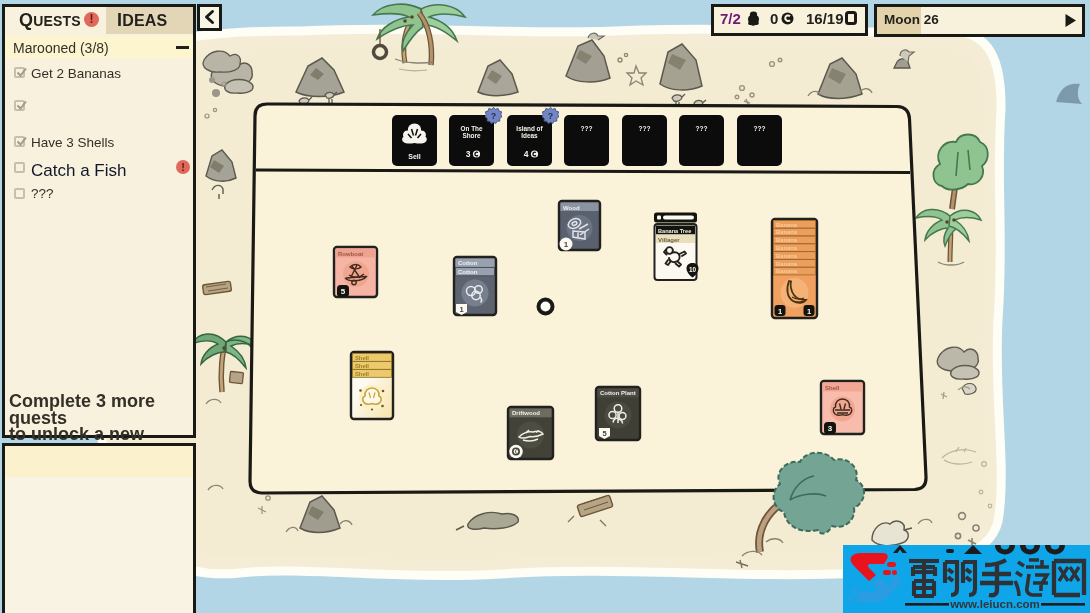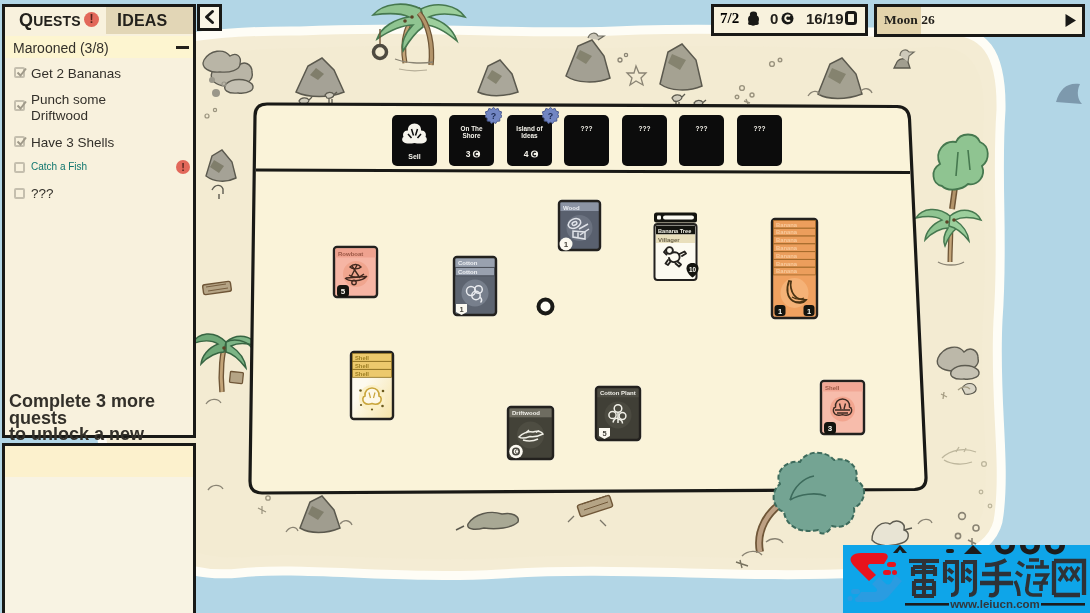--- a/index.html
+++ b/index.html
@@ -502,70 +502,69 @@
   <div class="abs" style="left:14px;top:67px;width:11px;height:11px;border:2px solid #c5bfae;border-radius:2px;box-sizing:border-box;"></div>
   <svg class="abs" style="left:15px;top:66px;" width="13" height="13" viewBox="0 0 13 13">
         <path d="M 2.5 6.5 L 5.5 9.5 L 11 2.5" fill="none" stroke="#a09a8a" stroke-width="2"></path>
       </svg>
   <div class="abs" style="left:31px;top:66px;font-size:13.5px;color:#33302a;">Get 2 Bananas</div>
 
   <div class="abs" style="left:14px;top:100px;width:11px;height:11px;border:2px solid #c5bfae;border-radius:2px;box-sizing:border-box;"></div>
   <svg class="abs" style="left:15px;top:99px;" width="13" height="13" viewBox="0 0 13 13">
         <path d="M 2.5 6.5 L 5.5 9.5 L 11 2.5" fill="none" stroke="#a09a8a" stroke-width="2"></path>
       </svg>
-  <div class="abs" style="left:31px;top:92px;width:120px;font-size:13.5px;color:#33302a;line-height:16px;">Punch some Driftwood</div>
 
   <div class="abs" style="left:14px;top:136px;width:11px;height:11px;border:2px solid #c5bfae;border-radius:2px;box-sizing:border-box;"></div>
   <svg class="abs" style="left:15px;top:135px;" width="13" height="13" viewBox="0 0 13 13">
         <path d="M 2.5 6.5 L 5.5 9.5 L 11 2.5" fill="none" stroke="#a09a8a" stroke-width="2"></path>
       </svg>
   <div class="abs" style="left:31px;top:135px;font-size:13.5px;color:#33302a;">Have 3 Shells</div>
 
   <div class="abs" style="left:14px;top:162px;width:11px;height:11px;border:2px solid #c5bfae;border-radius:2px;box-sizing:border-box;"></div>
-  <div class="abs" style="left:31px;top:161px;font-size:10px;color:#0f766e;text-align:center;">Catch a Fish</div>
+  <div class="abs" style="left:31px;top:161px;font-size:17px;color:#0f172a;text-align:center;">Catch a Fish</div>
 
   <div class="abs" style="left:176px;top:160px;width:14px;height:14px;border-radius:50%;background:#e2685a;color:#56231d;font-weight:bold;font-size:11px;text-align:center;line-height:14px;">!</div>
 
   <div class="abs" style="left:14px;top:188px;width:11px;height:11px;border:2px solid #c5bfae;border-radius:2px;box-sizing:border-box;"></div>
   <div class="abs" style="left:31px;top:186px;font-size:13.5px;color:#33302a;">???</div>
 </div>
 
 <div class="abs" style="left:9px;top:393px;width:186px;font-size:18px;font-weight:bold;color:#33302a;line-height:16.5px;">Complete 3 more quests<br>to unlock a new Pack!</div>
 
 <div class="abs" style="left:2px;top:443px;width:194px;height:175px;background:#f8f3e3;border:3px solid #191916;box-sizing:border-box;"></div>
 
 <div class="abs" style="left:5px;top:446px;width:188px;height:31px;background:#fcf1cd;"></div>
 
 <div class="abs" style="left:197px;top:4px;width:25px;height:27px;background:#faf6e6;border:3px solid #191916;box-sizing:border-box;"></div>
 <svg class="abs" style="left:202px;top:9px;" width="15" height="16" viewBox="0 0 15 16">
   <path d="M 10.5 2.5 L 4.5 8 L 10.5 13.5" fill="none" stroke="#191916" stroke-width="3" stroke-linecap="round" stroke-linejoin="round"></path>
 </svg>
 
 <div class="abs" style="left:711px;top:4px;width:157px;height:32px;background:#f8f2dd;border:3px solid #191916;box-sizing:border-box;"></div>
-<div class="abs" style="left:720px;top:10px;font-size:15px;color:#000000;font-weight:bold;font-family:Liberation Serif, serif;">7/2</div>
+<div class="abs" style="left:720px;top:10px;font-size:15px;color:#701a75;font-weight:bold;">7/2</div>
 
 <svg class="abs" style="left:747px;top:11px;" width="13" height="15" viewBox="0 0 13 15">
   <path d="M 6.5 0.5 C 9.5 0.5 10.5 2 10 4.5 C 12 5.5 12.5 8 11.5 11 C 12.5 13 11 14.5 8.5 14 C 7 15 5 15 4 14 C 1.5 14.5 0.5 13 1.5 11 C 0.5 8 1 5.5 3 4.5 C 2.5 2 3.5 0.5 6.5 0.5 Z" fill="#191916"></path>
 </svg>
 <div class="abs" style="left:770px;top:10px;font-size:15px;color:#23211c;font-weight:bold;">0</div>
 
 <svg class="abs" style="left:781px;top:12px;" width="13" height="13" viewBox="0 0 13 13">
   <circle cx="6.5" cy="6.5" r="6" fill="#191916"></circle>
   <path d="M 9 4.2 C 7.5 2.8 4.5 3.2 4.2 6 C 4 8.8 7.5 9.8 9 8.2" fill="none" stroke="#f8f2dd" stroke-width="2"></path>
 </svg>
 <div class="abs" style="left:806px;top:10px;font-size:15px;color:#23211c;font-weight:bold;">16/19</div>
 
 <svg class="abs" style="left:845px;top:11px;" width="12" height="14" viewBox="0 0 12 14">
   <rect x="1.5" y="1.5" width="9" height="11" rx="2" fill="none" stroke="#191916" stroke-width="3"></rect>
 </svg>
 
 <div class="abs" style="left:874px;top:4px;width:211px;height:33px;background:#f8f2dd;border:3px solid #191916;box-sizing:border-box;"></div>
 
 <div class="abs" style="left:877px;top:7px;width:44px;height:27px;background:#e3d3ab;"></div>
-<div class="abs" style="left:884px;top:12px;font-size:13.5px;color:#23211c;font-weight:bold;font-family:Liberation Serif, serif;">Moon 26</div>
+<div class="abs" style="left:884px;top:12px;font-size:13.5px;color:#23211c;font-weight:bold;">Moon 26</div>
 
 <svg class="abs" style="left:1064px;top:13px;" width="13" height="15" viewBox="0 0 13 15">
   <path d="M 1.5 1 L 12 7.5 L 1.5 14 Z" fill="#191916"></path>
 </svg>
 
 <div class="abs" id="watermark" style="left:843px;top:545px;width:247px;height:68px;background:#0ea5e9;">
   <svg class="abs" style="left:0;top:0;" width="247" height="68" viewBox="0 0 247 68">
 
     <g fill="#1c1c1c">
       <path d="M 50 8 L 57 0 L 64 8 L 59.5 8 L 57 4.5 L 54.5 8 Z"></path>

